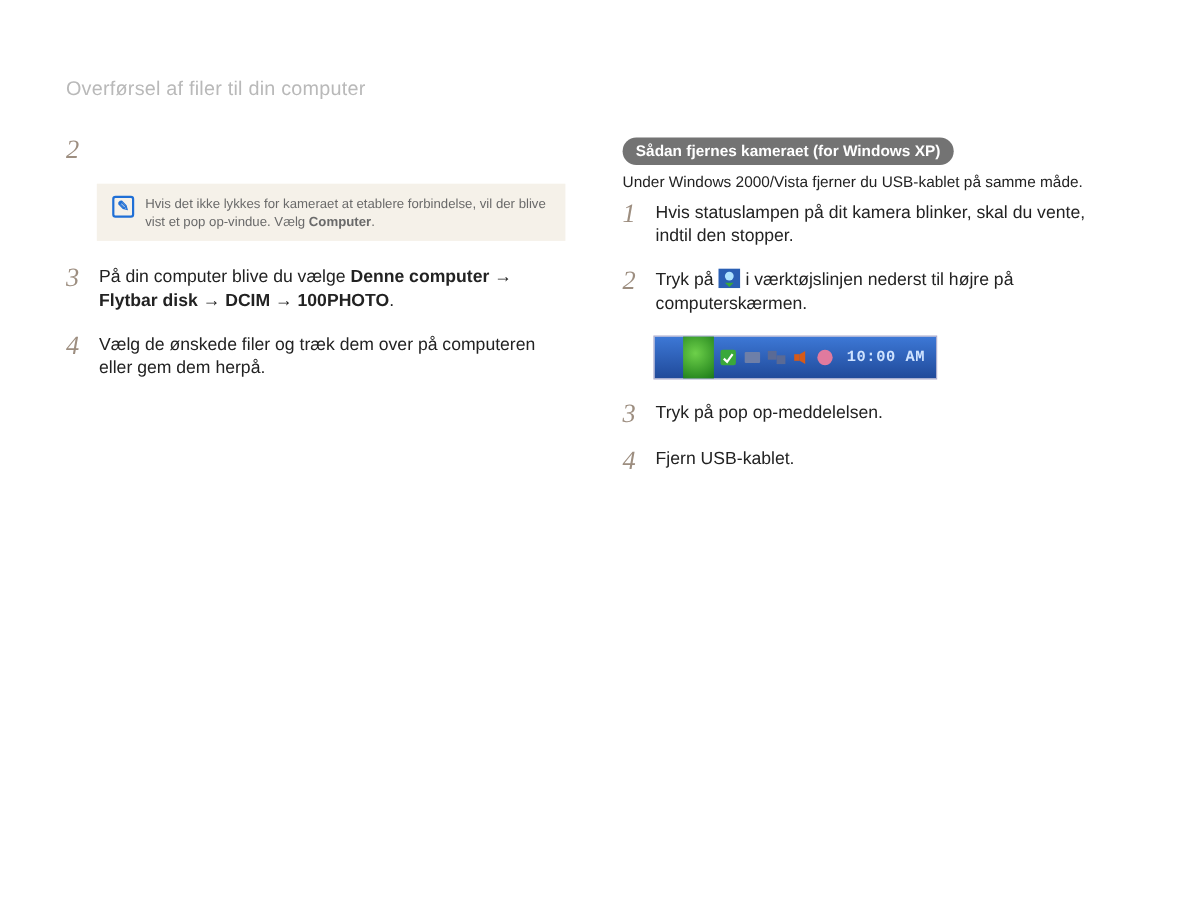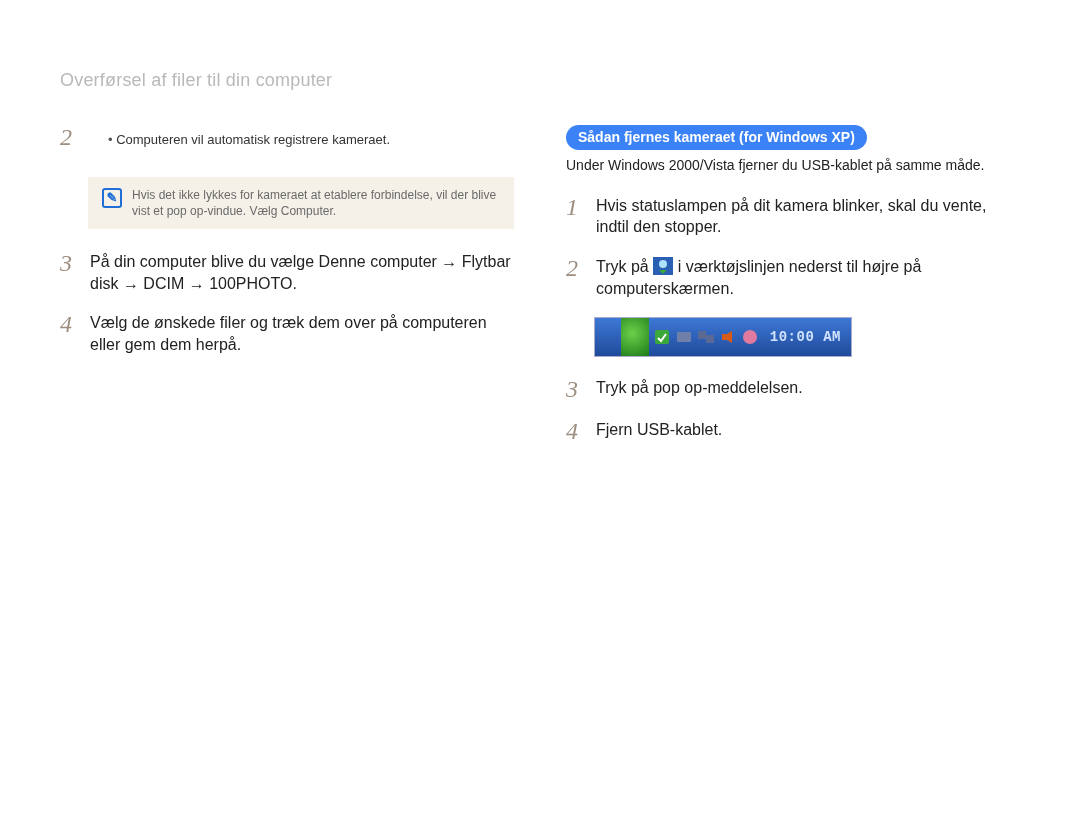--- a/index.html
+++ b/index.html
@@ -8,53 +8,52 @@
   .page-title { font-size: 18px; font-weight: 300; color: #b9b9b9; letter-spacing: 0.2px; margin-bottom: 34px; }
   .columns { display: flex; gap: 52px; }
   .col { flex: 1 1 0; }
   .step { display: flex; gap: 10px; margin-bottom: 18px; }
   .step-num { font-size: 24px; font-style: italic; color: #9d8e80; font-family: "Times New Roman", Georgia, serif; line-height: 1; min-width: 20px; font-weight: 400; }
   .step-body { font-size: 16px; line-height: 1.35; color: #222; flex: 1; }
   .bullet { margin: 6px 0 10px 18px; font-size: 13px; color: #333; }
   .bullet::before { content: "• "; color: #555; }
   .note-box { display: flex; align-items: flex-start; gap: 10px; background: #f5f1e9; padding: 10px 14px; margin: 8px 0 22px 28px; font-size: 12px; color: #6a6a6a; line-height: 1.35; }
   .note-icon { width: 20px; height: 20px; flex: none; border: 2px solid #1f6fd6; color: #1f6fd6; border-radius: 3px; display: flex; align-items: center; justify-content: center; font-size: 13px; font-weight: bold; margin-top: 1px; }
-  .pill { display: inline-block; background: #3b82f6; color: #fff; border-radius: 14px; padding: 4px 12px 5px 12px; font-size: 14px; font-weight: bold; margin-bottom: 6px; }
-  .sub { font-size: 14px; line-height: 1.35; color: #222; margin-bottom: 20px; }
+  .pill { display: inline-block; background: #737373; color: #fff; border-radius: 14px; padding: 4px 12px 5px 12px; font-size: 14px; font-weight: bold; margin-bottom: 6px; }
+  .sub { font-size: 14px; line-height: 1.35; color: #222; margin-bottom: 8px; }
   .inline-tray-icon { display: inline-flex; width: 20px; height: 18px; vertical-align: -3px; }
   .inline-tray-icon svg { width: 100%; height: 100%; }
   .taskbar-img { margin: 6px 0 20px 28px; width: 258px; height: 40px; border: 1px solid #aac; background: linear-gradient(#3d78d6, #204a9a); position: relative; display: flex; align-items: center; padding-left: 25px; }
   .tb-start { width: 28px; height: 38px; background: radial-gradient(circle at 40% 40%, #6dd04a, #1a7a17); margin-left: 1px; }
   .tb-tray { flex: 1; display: flex; align-items: center; gap: 4px; padding-left: 4px; }
   .tb-tray .ico { width: 18px; height: 18px; }
   .tb-tray .green svg rect { fill: #3aa83a; }
   .tb-tray .mono svg rect { fill: #6e7fa8; }
   .tb-tray .mono2 svg rect { fill: #5a6a95; }
   .tb-tray .speaker svg rect { fill: #d65a18; }
   .tb-tray .pink svg rect { fill: #e07a9e; }
   .tb-clock { color: #cfe3ff; font-size: 14px; letter-spacing: 0.5px; padding: 0 10px 0 6px; white-space: nowrap; font-family: "Courier New", monospace; font-weight: bold; }
   .footer { position: absolute; bottom: 20px; left: 0; right: 0; text-align: center; font-size: 12px; color: #7a7a7a; }
   .footer .num { color: #444; }
-  b { font-weight: normal; }
+  b { font-weight: bold; }
 </style>
 </head>
 <body>
 
 <div class="page">
 
   <div class="page-title">Overførsel af filer til din computer</div>
 
   <div class="columns">
 
     <div class="col">
 
       <div class="step">
         <div class="step-num">2</div>
         <div class="step-body">
-          <div class="bullet">Computeren vil automatisk registrere kameraet.</div>
         </div>
       </div>
 
       <div class="note-box">
         <div class="note-icon">✎</div>
         <div>
           <span>Hvis det ikke lykkes for kameraet at etablere forbindelse, vil der blive vist et pop op-vindue. Vælg </span><b>Computer</b><span>.</span>
         </div>
       </div>
 

